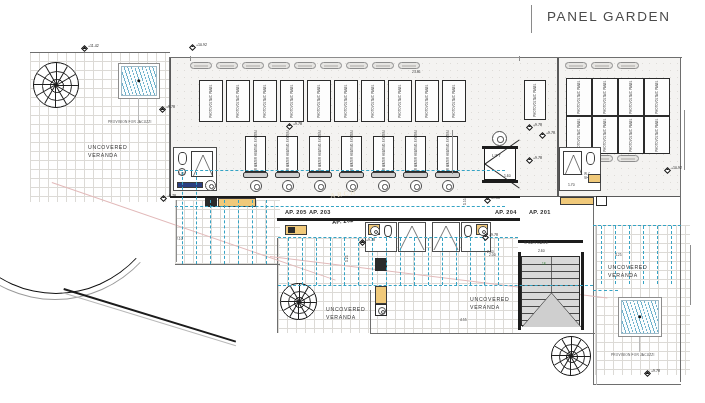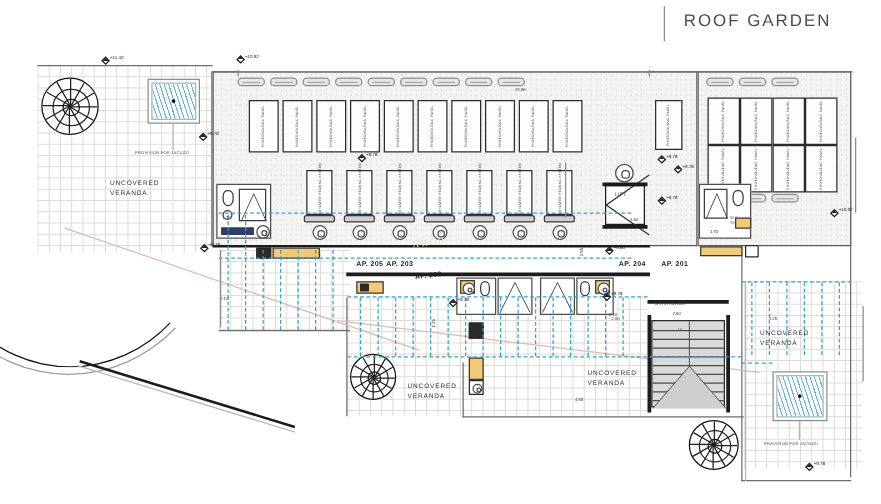--- a/index.html
+++ b/index.html
@@ -133,21 +133,21 @@
   .wm2{position:absolute;font-size:7px;letter-spacing:2px;color:#efe6cf;
       font-family:"Liberation Serif", serif;transform:rotate(-8deg);}
 </style>
 </head>
 <body>
 
 <div id="root">
 
   <div class="hdr">
     <div class="bar"></div>
-    <div class="ttl">ROOF GARDEN</div>
+    <div class="ttl">PANEL GARDEN</div>
   </div>
 
   <div class="slab" style="left:170px;top:57px;width:388px;height:140px;border:1.2px solid #5a5a5a;"></div>
 
   <div class="slab" style="left:558px;top:57px;width:123px;height:140px;border:1.2px solid #5a5a5a;"></div>
 
   <div class="tile" style="left:30px;top:52px;width:140px;height:150px;"></div>
 
   <div class="tile" style="left:595px;top:225px;width:95px;height:150px;"></div>
 

